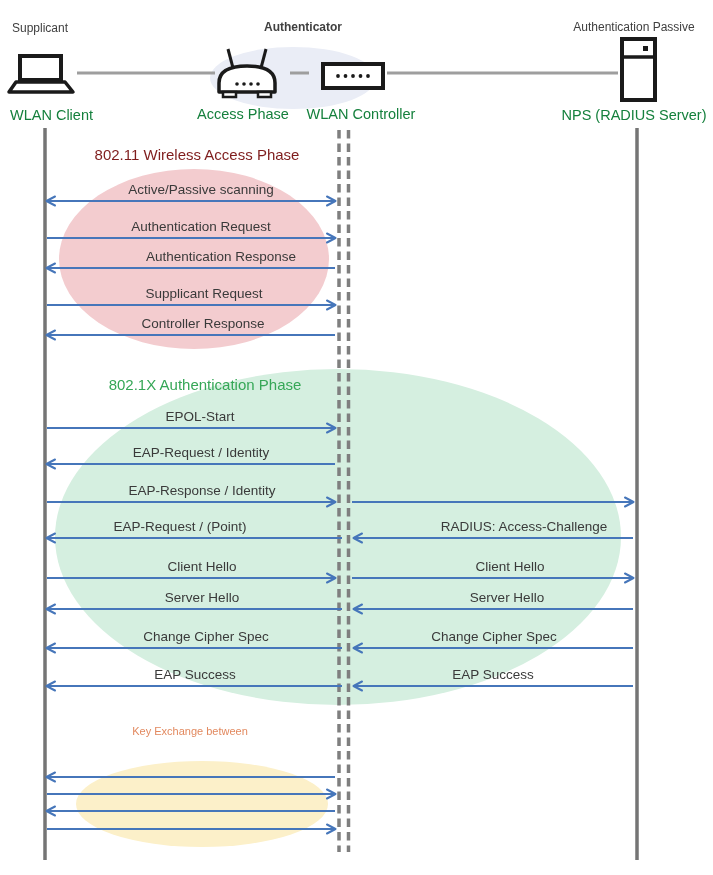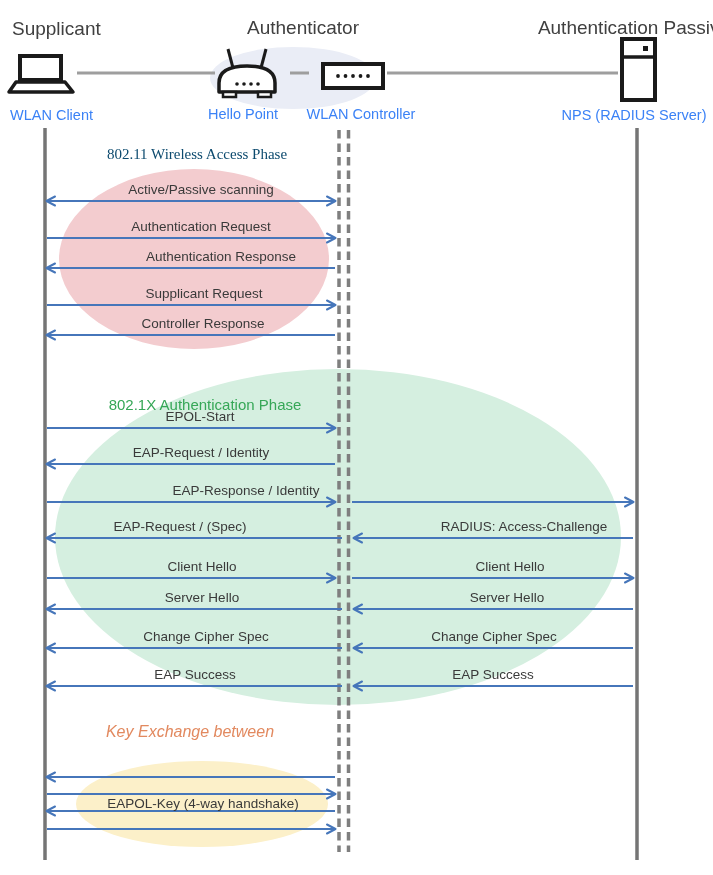--- a/index.html
+++ b/index.html
@@ -3,29 +3,29 @@
 <meta charset="utf-8">
 <style>
   html,body{margin:0;padding:0;background:#ffffff;}
   .diagram{
     position:relative;width:713px;height:875px;background:#ffffff;overflow:hidden;
     font-family:"Liberation Sans",sans-serif;color:#3C3C3C;
   }
   .diagram svg{position:absolute;left:0;top:0;}
   .lbl{position:absolute;transform:translateX(-50%);white-space:nowrap;
        font-size:13.5px;line-height:16px;color:#3A3A3A;}
-  .hdr{position:absolute;white-space:nowrap;font-size:19px;line-height:17px;color:#404040;}
+  .hdr{position:absolute;white-space:nowrap;font-size:12px;line-height:17px;color:#404040;}
   .hdr.ctr{transform:translateX(-50%);}
-  .dev{position:absolute;white-space:nowrap;font-size:14.5px;line-height:17px;color:#3b82f6;}
+  .dev{position:absolute;white-space:nowrap;font-size:14.5px;line-height:17px;color:#15803d;}
   .dev.ctr{transform:translateX(-50%);}
   .ph{position:absolute;transform:translateX(-50%);white-space:nowrap;
       font-size:15px;line-height:17px;}
-  .ph-red{color:#0c4a6e;font-family:Liberation Serif, serif;}
-  .ph-green{color:#36A757;margin-top:20px;}
-  .ph-orange{color:#E2895F;font-size:16px;line-height:19px;text-align:center;font-style:italic;}
+  .ph-red{color:#7f1d1d;}
+  .ph-green{color:#36A757;}
+  .ph-orange{color:#E2895F;font-size:11px;line-height:19px;text-align:center;}
 </style>
 </head>
 <body>
 
 <div class="diagram">
 
   <svg width="713" height="875" viewBox="0 0 713 875">
     <defs>
       <marker id="ah-end" viewBox="0 0 12 12" refX="10" refY="6" markerWidth="12" markerHeight="12" orient="auto" markerUnits="userSpaceOnUse">
         <path d="M2,1.5 L10.5,6 L2,10.5" fill="none" stroke="#4676BA" stroke-width="2" stroke-linecap="round" stroke-linejoin="round"></path>
@@ -113,48 +113,47 @@
     </g>
 
     <g>
       <rect x="622" y="39" width="33" height="61" fill="#ffffff" stroke="#1A1A1A" stroke-width="4"></rect>
       <line x1="622" y1="57" x2="655" y2="57" stroke="#1A1A1A" stroke-width="3.5"></line>
       <rect x="643" y="46" width="5" height="5" fill="#1A1A1A"></rect>
     </g>
   </svg>
 
   <div class="hdr" style="left:12px;top:20px;">Supplicant</div>
-  <div class="hdr ctr" style="left:303px;top:19px;">Authenticator</div>
+  <div class="hdr ctr" style="left:303px;top:19px;font-weight:bold;">Authenticator</div>
   <div class="hdr ctr" style="left:634px;top:19px;">Authentication Passive</div>
 
   <div class="dev" style="left:10px;top:107px;">WLAN Client</div>
-  <div class="dev ctr" style="left:243px;top:106px;">Hello Point</div>
+  <div class="dev ctr" style="left:243px;top:106px;">Access Phase</div>
   <div class="dev ctr" style="left:361px;top:106px;">WLAN Controller</div>
   <div class="dev ctr" style="left:634px;top:107px;text-align:right;">NPS (RADIUS Server)</div>
 
   <div class="ph ph-red" style="left:197px;top:146px;">802.11 Wireless Access Phase</div>
   <div class="ph ph-green" style="left:205px;top:376px;">802.1X Authentication Phase</div>
   <div class="ph ph-orange" style="left:190px;top:722px;">
     <div>Key Exchange between</div>
   </div>
 
   <div class="lbl" style="left:201px;top:182px;">Active/Passive scanning</div>
   <div class="lbl" style="left:201px;top:219px;">Authentication Request</div>
   <div class="lbl" style="left:204px;top:249px;margin-left:17px;">Authentication Response</div>
   <div class="lbl" style="left:204px;top:286px;">Supplicant Request</div>
   <div class="lbl" style="left:203px;top:316px;">Controller Response</div>
   <div class="lbl" style="left:200px;top:409px;">EPOL-Start</div>
   <div class="lbl" style="left:201px;top:445px;">EAP-Request / Identity</div>
-  <div class="lbl" style="left:202px;top:483px;margin-left:44px;">EAP-Response / Identity</div>
-  <div class="lbl" style="left:180px;top:519px;">EAP-Request / (Spec)</div>
+  <div class="lbl" style="left:202px;top:483px;">EAP-Response / Identity</div>
+  <div class="lbl" style="left:180px;top:519px;">EAP-Request / (Point)</div>
   <div class="lbl" style="left:202px;top:559px;">Client Hello</div>
   <div class="lbl" style="left:202px;top:590px;">Server Hello</div>
   <div class="lbl" style="left:206px;top:629px;">Change Cipher Spec</div>
   <div class="lbl" style="left:195px;top:667px;">EAP Success</div>
-  <div class="lbl" style="left:203px;top:796px;">EAPOL-Key (4-way handshake)</div>
 
   <div class="lbl" style="left:500px;top:519px;padding-left:48px;">RADIUS: Access-Challenge</div>
   <div class="lbl" style="left:510px;top:559px;">Client Hello</div>
   <div class="lbl" style="left:507px;top:590px;">Server Hello</div>
   <div class="lbl" style="left:494px;top:629px;">Change Cipher Spec</div>
   <div class="lbl" style="left:493px;top:667px;">EAP Success</div>
 
 </div>
 
 </body></html>

